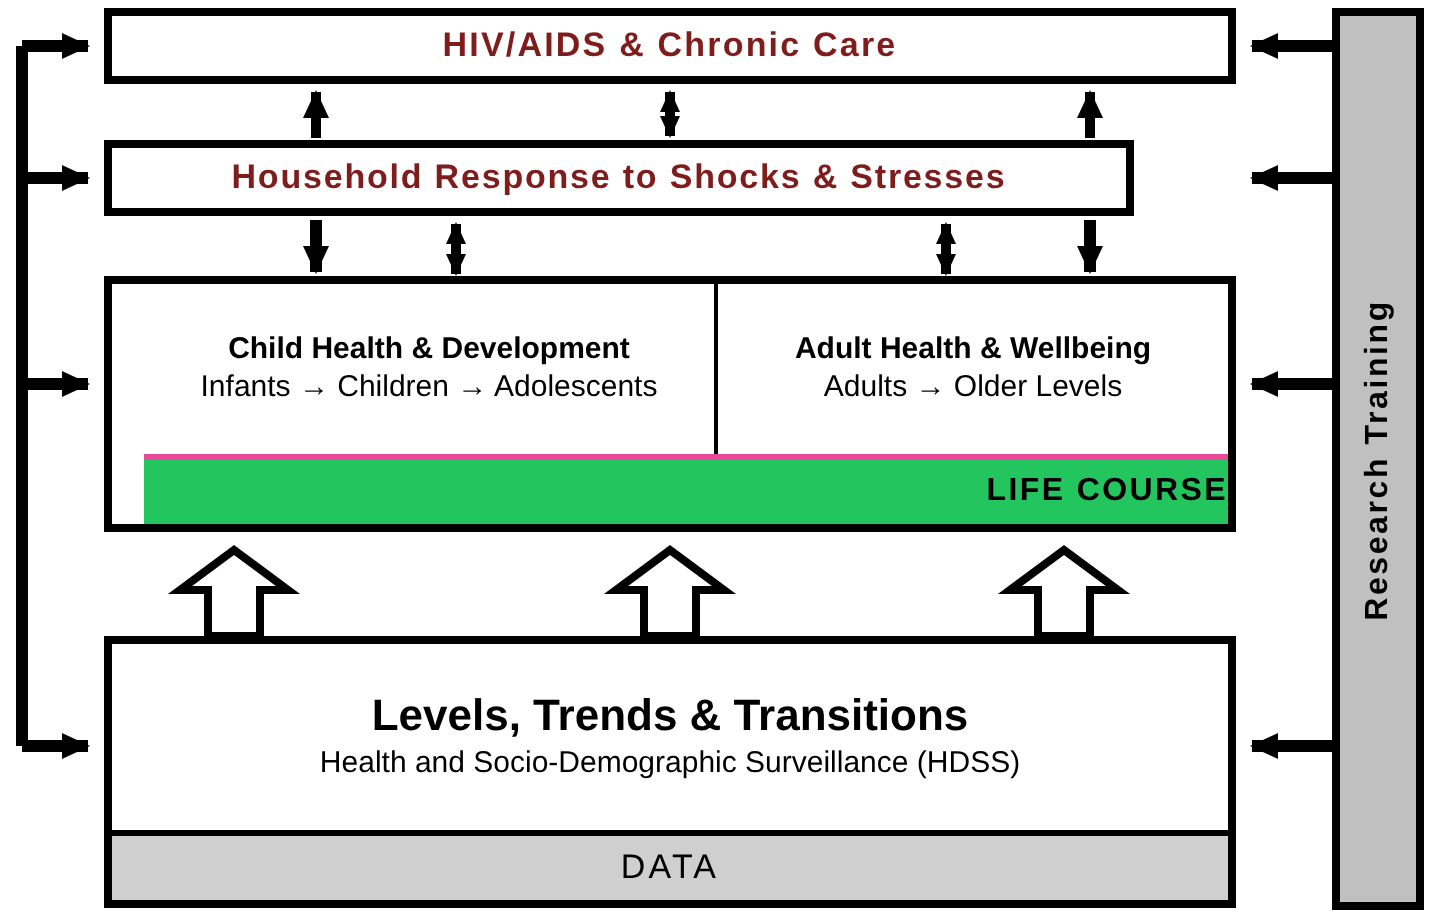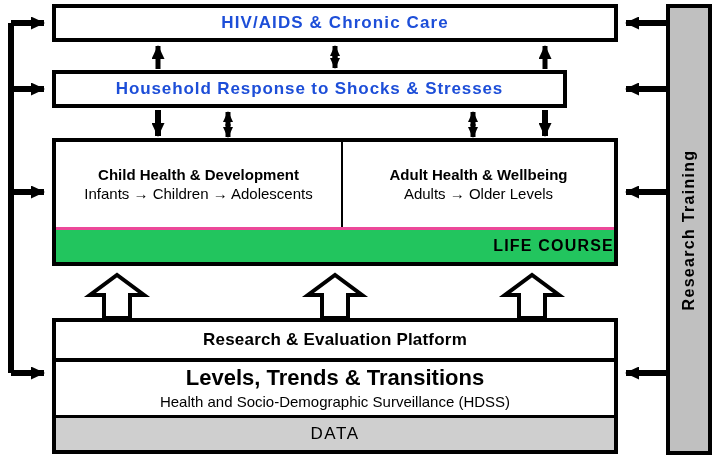--- a/index.html
+++ b/index.html
@@ -19,39 +19,40 @@
     box-sizing:border-box;
     background:#ffffff;
     border:4px solid #000000;
     display:flex;
     align-items:center;
     justify-content:center;
     text-align:center;
   }
   .box-title{
     font-weight:bold;
-    color:#1d4ed8;
+    color:#7f1d1d;
     letter-spacing:.3px;
     line-height:1.15;
   }
   
   #hiv-box{left:52px; top:4px; width:566px; height:38px;}
   #hiv-box .box-title{font-size:17px; letter-spacing:1.1px;}
   #household-box{left:52px; top:70px; width:515px; height:38px;}
   #household-box .box-title{font-size:17px; letter-spacing:.9px;}
 
   
   #lifecourse-group{
     position:absolute;
     left:52px; top:138px; width:566px; height:128px;
     box-sizing:border-box;
     border:4px solid #000000;
     background:#ffffff;
     display:flex;
     flex-direction:column;
+    padding-left:16px;
   }
   .lc-top{
     flex:1 1 auto;
     display:flex;
     min-height:0;
   }
   .lc-cell{
     flex:1 1 0;
     display:flex;
     flex-direction:column;
@@ -152,23 +153,20 @@
         <span class="lc-head">Adult  Health  &amp;  Wellbeing</span>
         <span class="lc-sub">Adults → Older Levels</span>
       </div>
     </div>
     <div class="lc-band">
       <span class="lc-band-label">LIFE COURSE</span>
     </div>
   </div>
 
   <div id="platform-group">
-    <div class="pf-row1">
-      <span class="pf-row1-label">Research &amp; Evaluation Platform</span>
-    </div>
     <div class="pf-row2">
       <span class="pf-row2-head">Levels, Trends &amp; Transitions</span>
       <span class="pf-row2-sub">Health and Socio-Demographic Surveillance (HDSS)</span>
     </div>
     <div class="pf-band">
       <span class="pf-band-label">DATA</span>
     </div>
   </div>
 
   <div id="training-bar">

